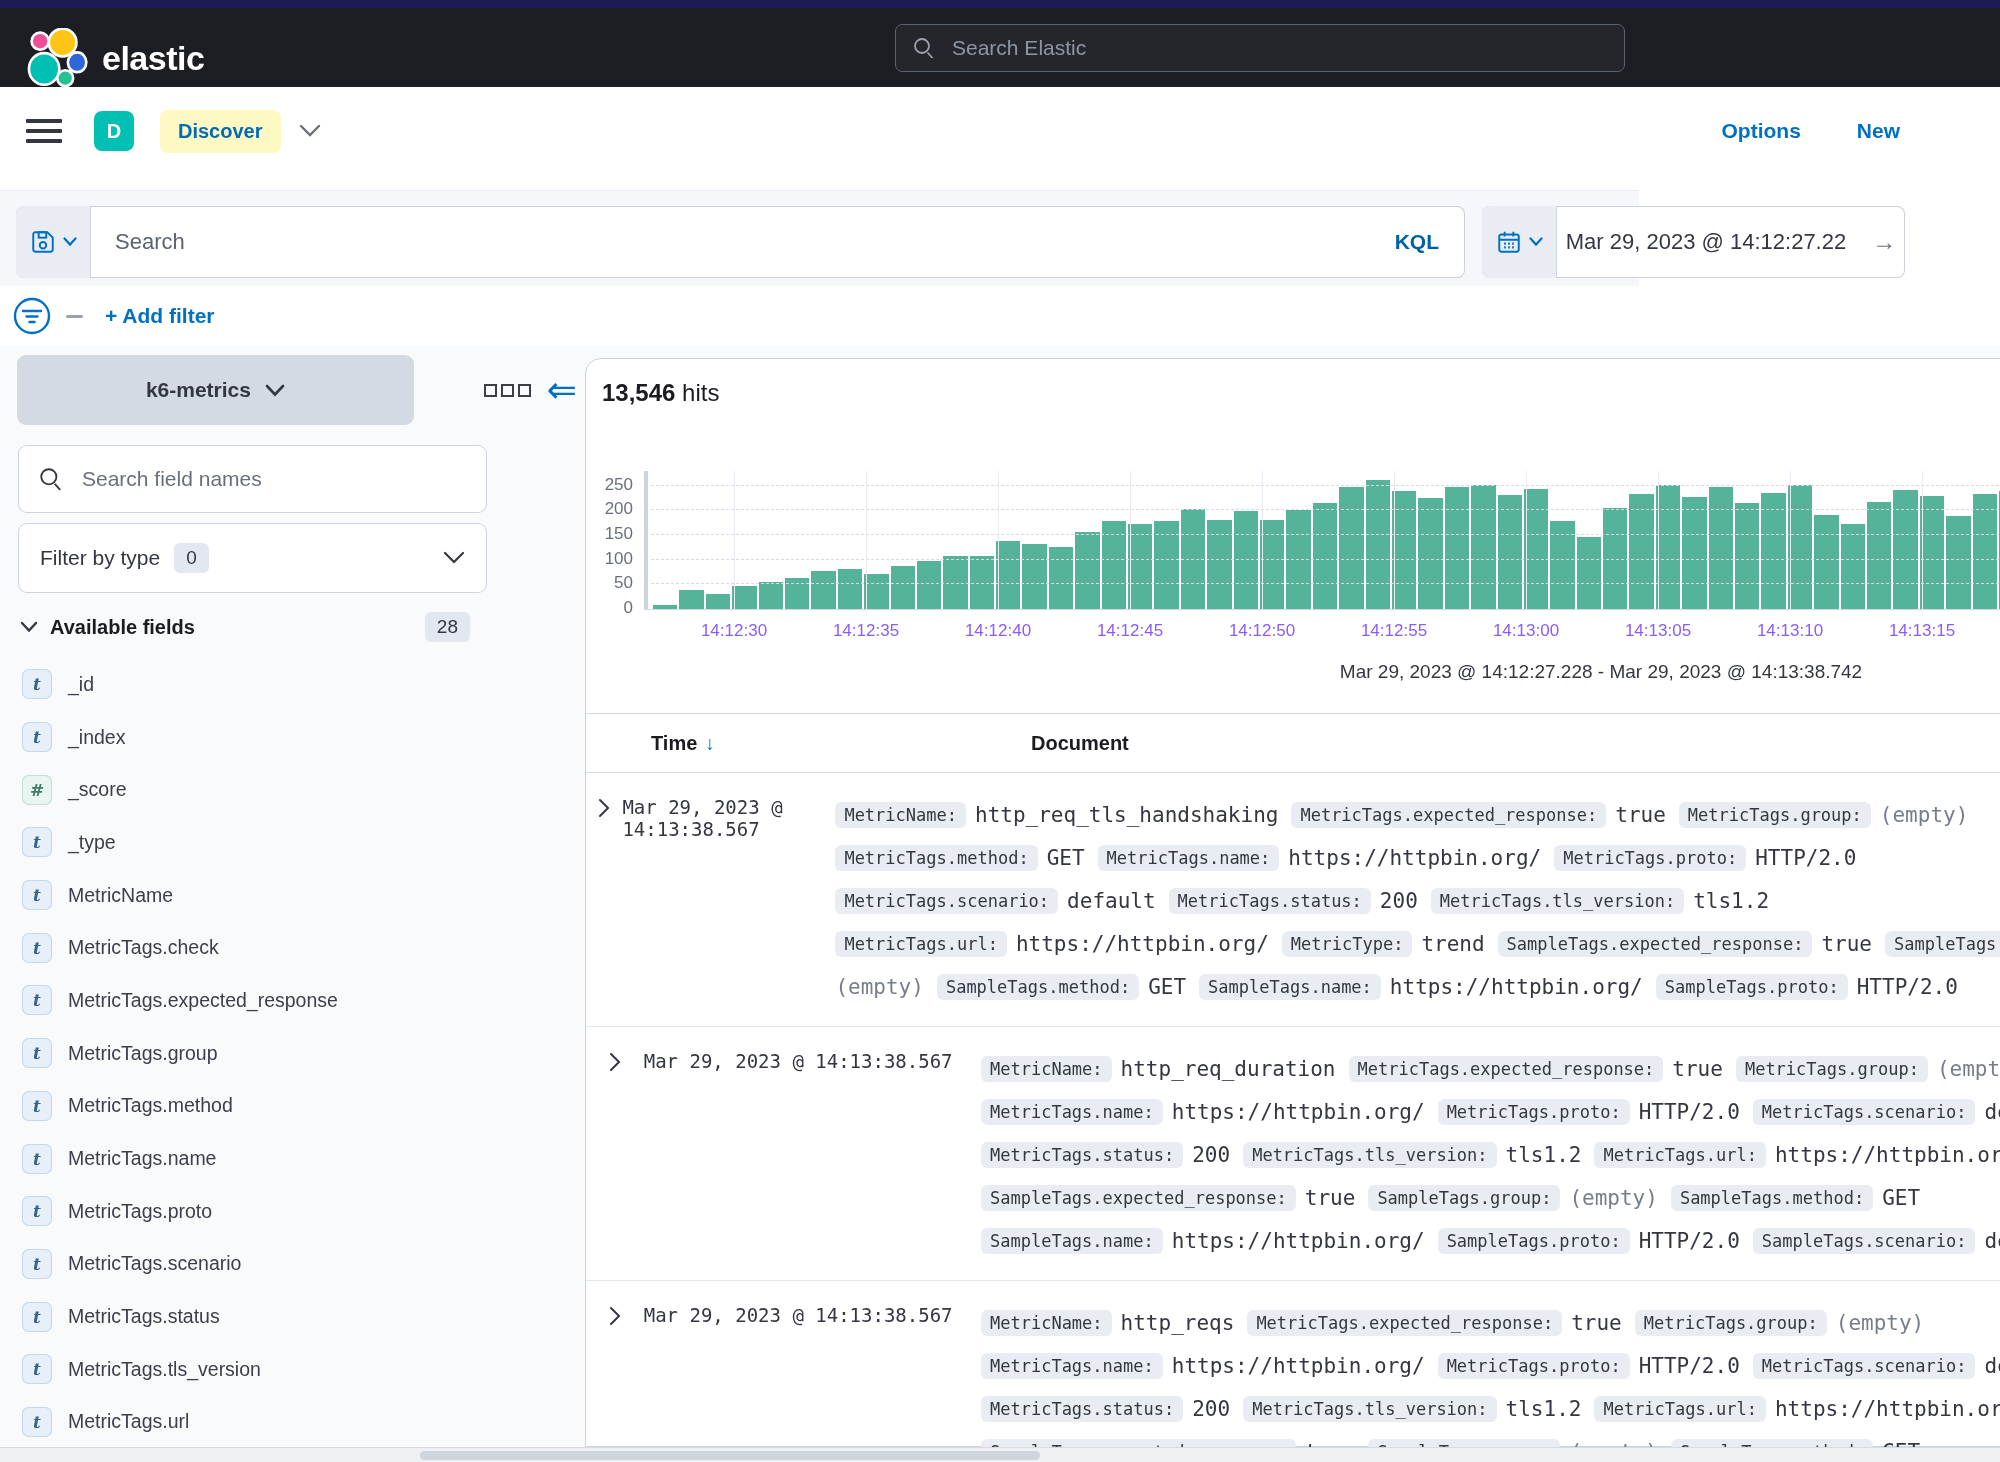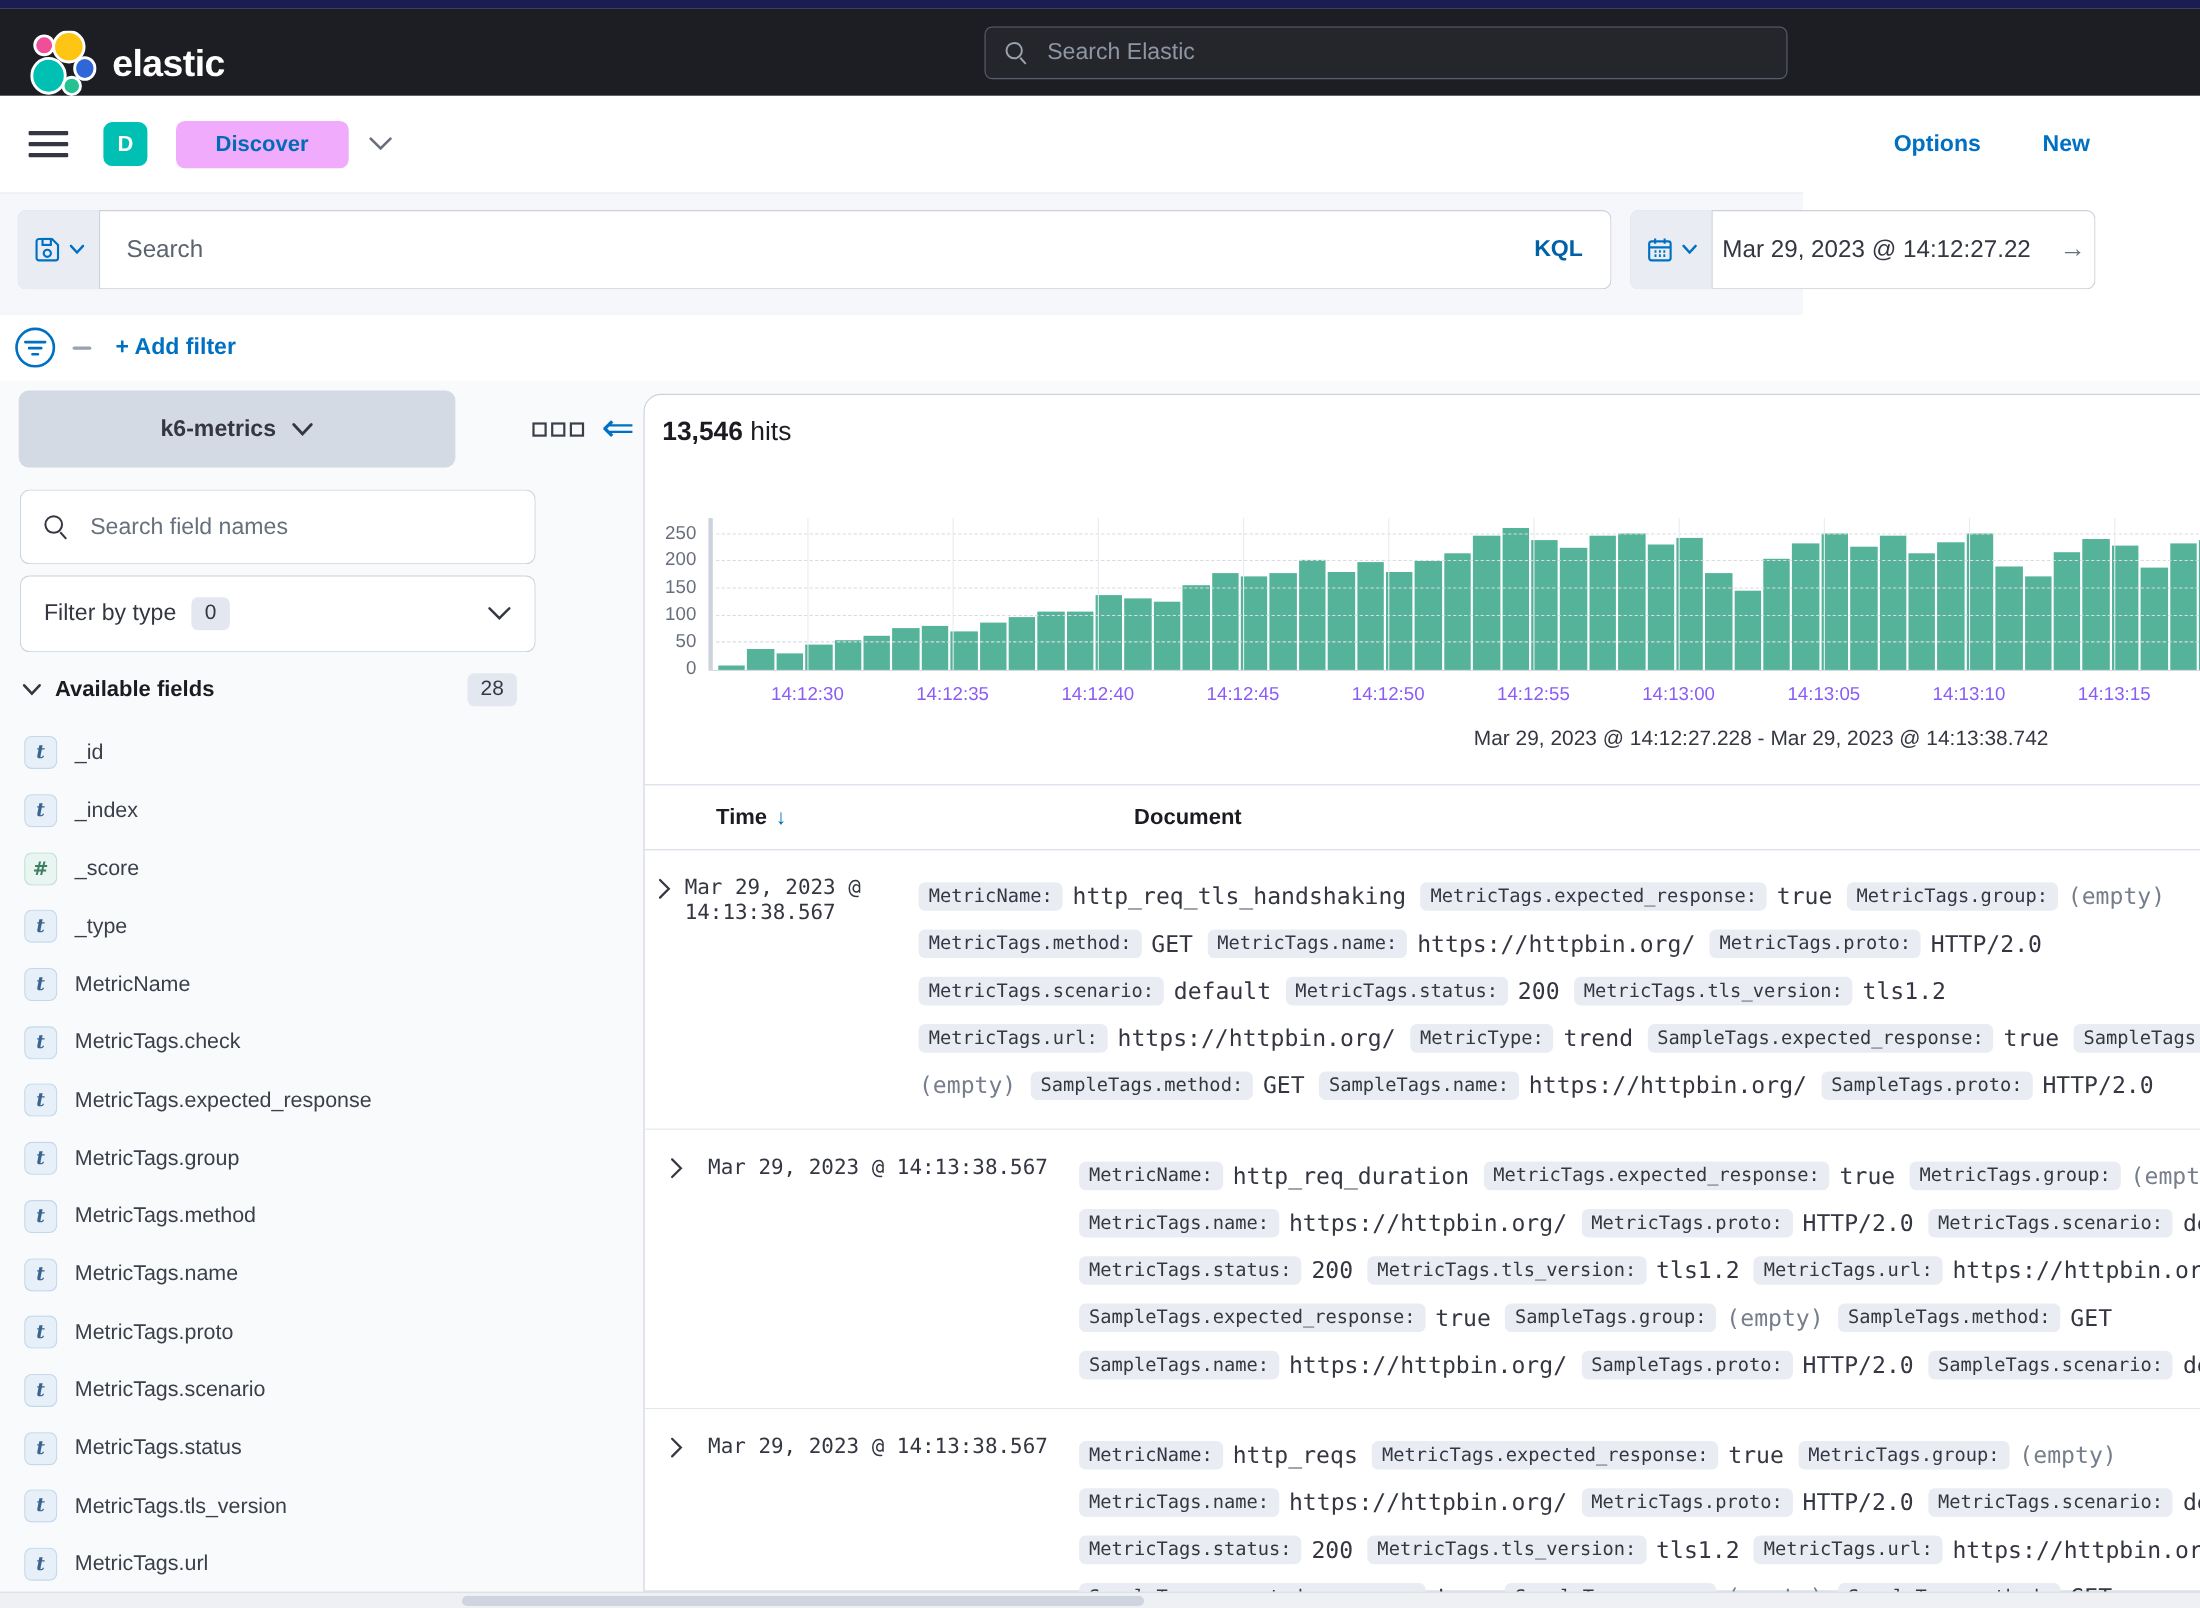--- a/index.html
+++ b/index.html
@@ -22,27 +22,27 @@
     background:transparent;border:none;outline:none;color:#e0e4ea;font-size:21px;
     font-family:"Liberation Sans",sans-serif;margin-left:14px;width:600px;
   }
   .global-search input::placeholder{color:#8e96a3;}
   
   .navbar{position:absolute;left:0;top:87px;width:2000px;height:88px;background:#fff;display:flex;align-items:center;}
   .hamburger{margin-left:26px;width:36px;cursor:pointer;}
   .hamburger div{height:4px;background:#343741;border-radius:1px;margin:6px 0;}
   .space-badge{margin-left:32px;width:40px;height:40px;border-radius:8px;background:#00bfb3;color:#fff;
     font-weight:700;font-size:20px;display:flex;align-items:center;justify-content:center;}
-  .breadcrumb-pill{margin-left:26px;background:#f0abfc;color:#006bb8;font-weight:700;font-size:20px;
-    padding:10px 36px;border-radius:8px;}
+  .breadcrumb-pill{margin-left:26px;background:#fef9c3;color:#006bb8;font-weight:700;font-size:20px;
+    padding:10px 18px;border-radius:8px;}
   .nav-chevron{margin-left:18px;color:#69707d;}
   .nav-links{margin-left:auto;display:flex;gap:56px;margin-right:100px;}
   .nav-link{color:#0071c2;font-weight:700;font-size:21px;cursor:pointer;}
   
-  .querybar{position:absolute;left:0;top:175px;width:1639px;height:110px;background:#f5f7fb;
+  .querybar{position:absolute;left:0;top:190px;width:1639px;height:110px;background:#f5f7fb;
     border-top:1px solid #e8ecf2;border-bottom:1px solid #dfe5ee;}
   .search-group{position:absolute;left:16px;top:15px;width:1449px;height:72px;border-radius:8px;
     background:#fff;box-shadow:inset 0 0 0 1px rgba(20,40,80,.22);display:flex;overflow:hidden;}
   .input-prefix{width:74px;background:#e9edf3;display:flex;align-items:center;justify-content:center;gap:7px;
     border-right:1px solid rgba(20,40,80,.12);cursor:pointer;}
   .search-group input{flex:1;border:none;outline:none;font-size:22px;color:#4a505c;padding:0 24px;
     font-family:"Liberation Sans",sans-serif;background:transparent;}
   .search-group input::placeholder{color:#5b6270;}
   .kql{align-self:center;margin-right:26px;color:#0061a6;font-weight:700;font-size:21px;cursor:pointer;}
   .date-group{position:absolute;left:1482px;top:15px;width:423px;height:72px;border-radius:8px;

